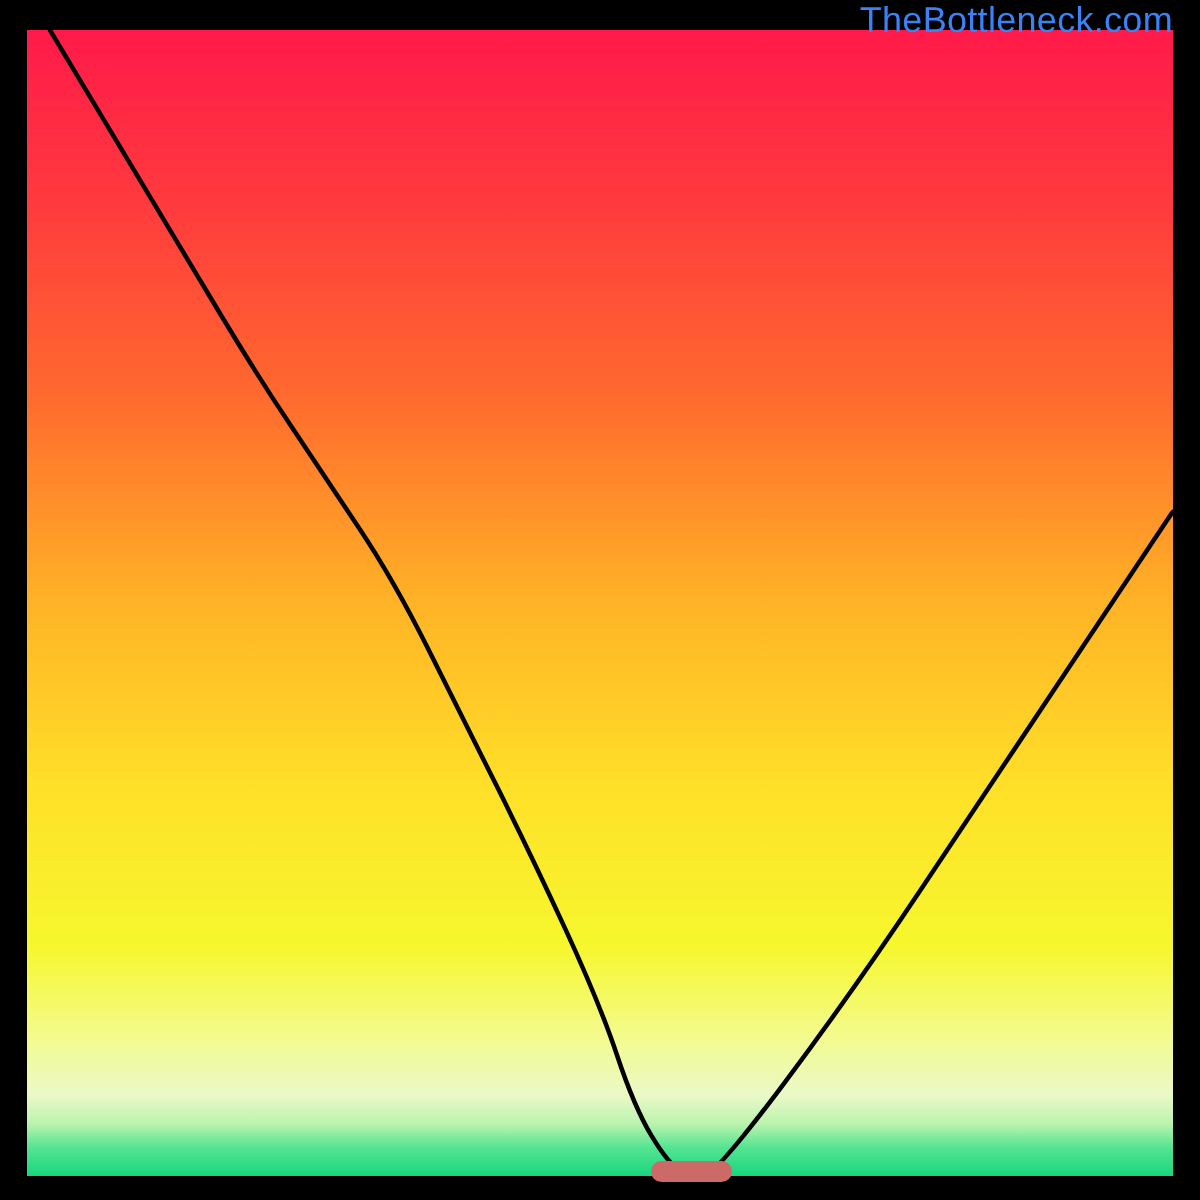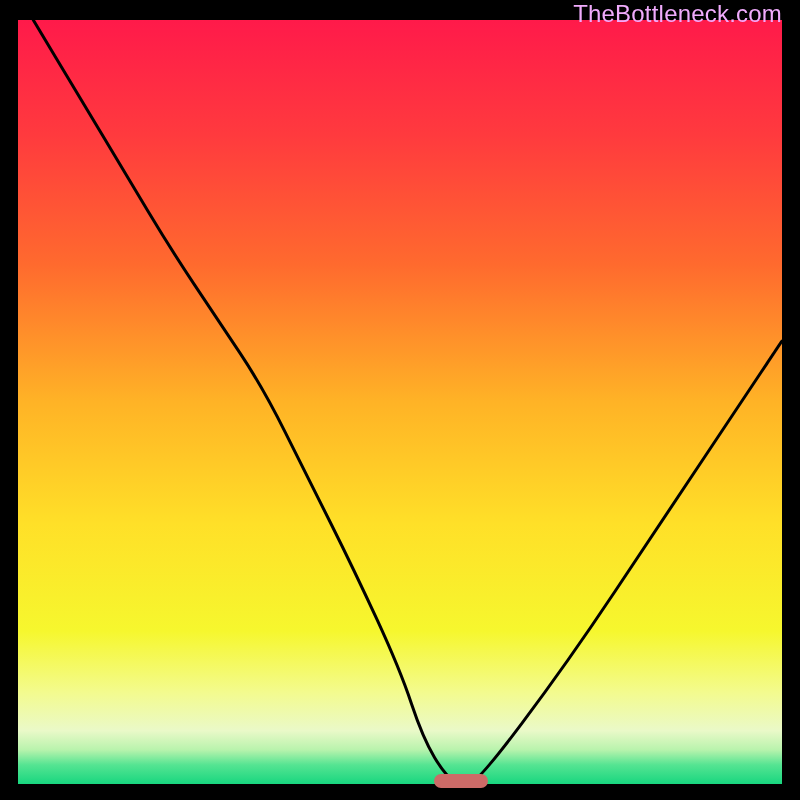--- a/index.html
+++ b/index.html
@@ -24,21 +24,21 @@
     top: 0;
     width: 764px;
     height: 764px;
   }
   .watermark {
     position: absolute;
     top: 0px;
     right: 18px;
     font-family: Arial, Helvetica, sans-serif;
     font-size: 24px;
-    color: #f0abfc;
+    color: #3b82f6;
     font-weight: 500;
     letter-spacing: 0.2px;
     text-align: center;
   }
   .marker {
     position: absolute;
     height: 14px;
     border-radius: 7px;
     background: #cc6a67;
   }

